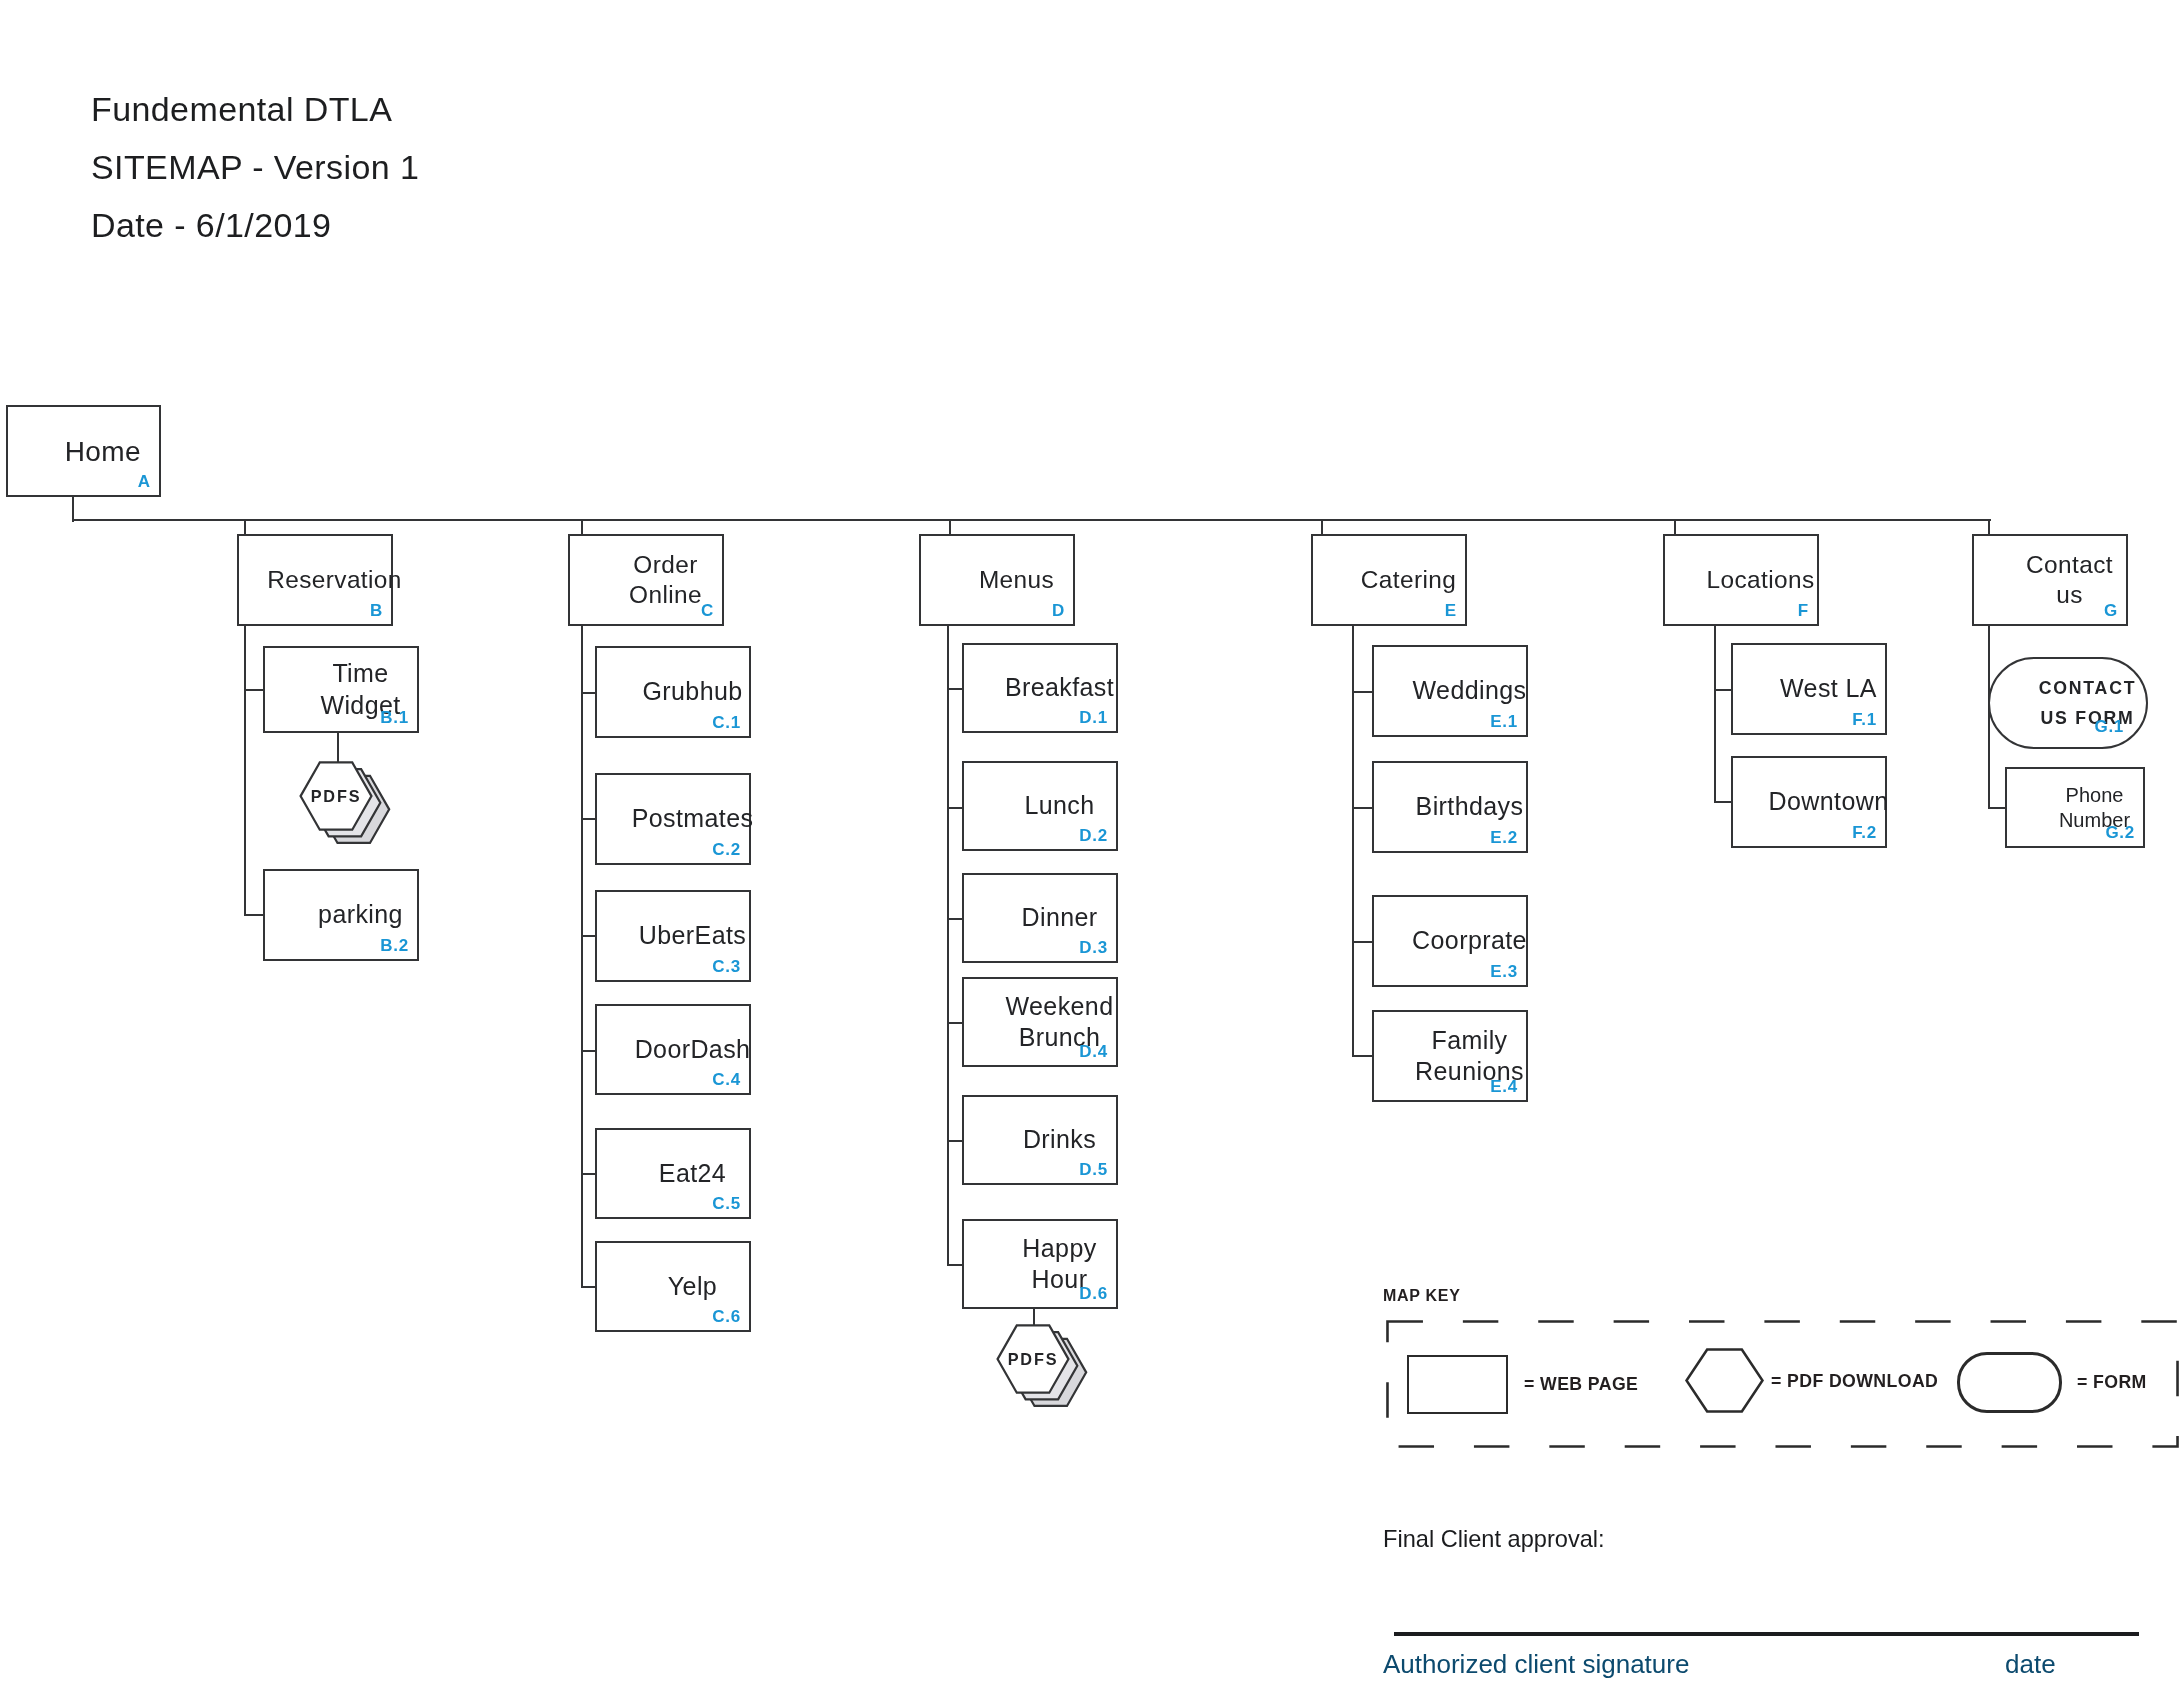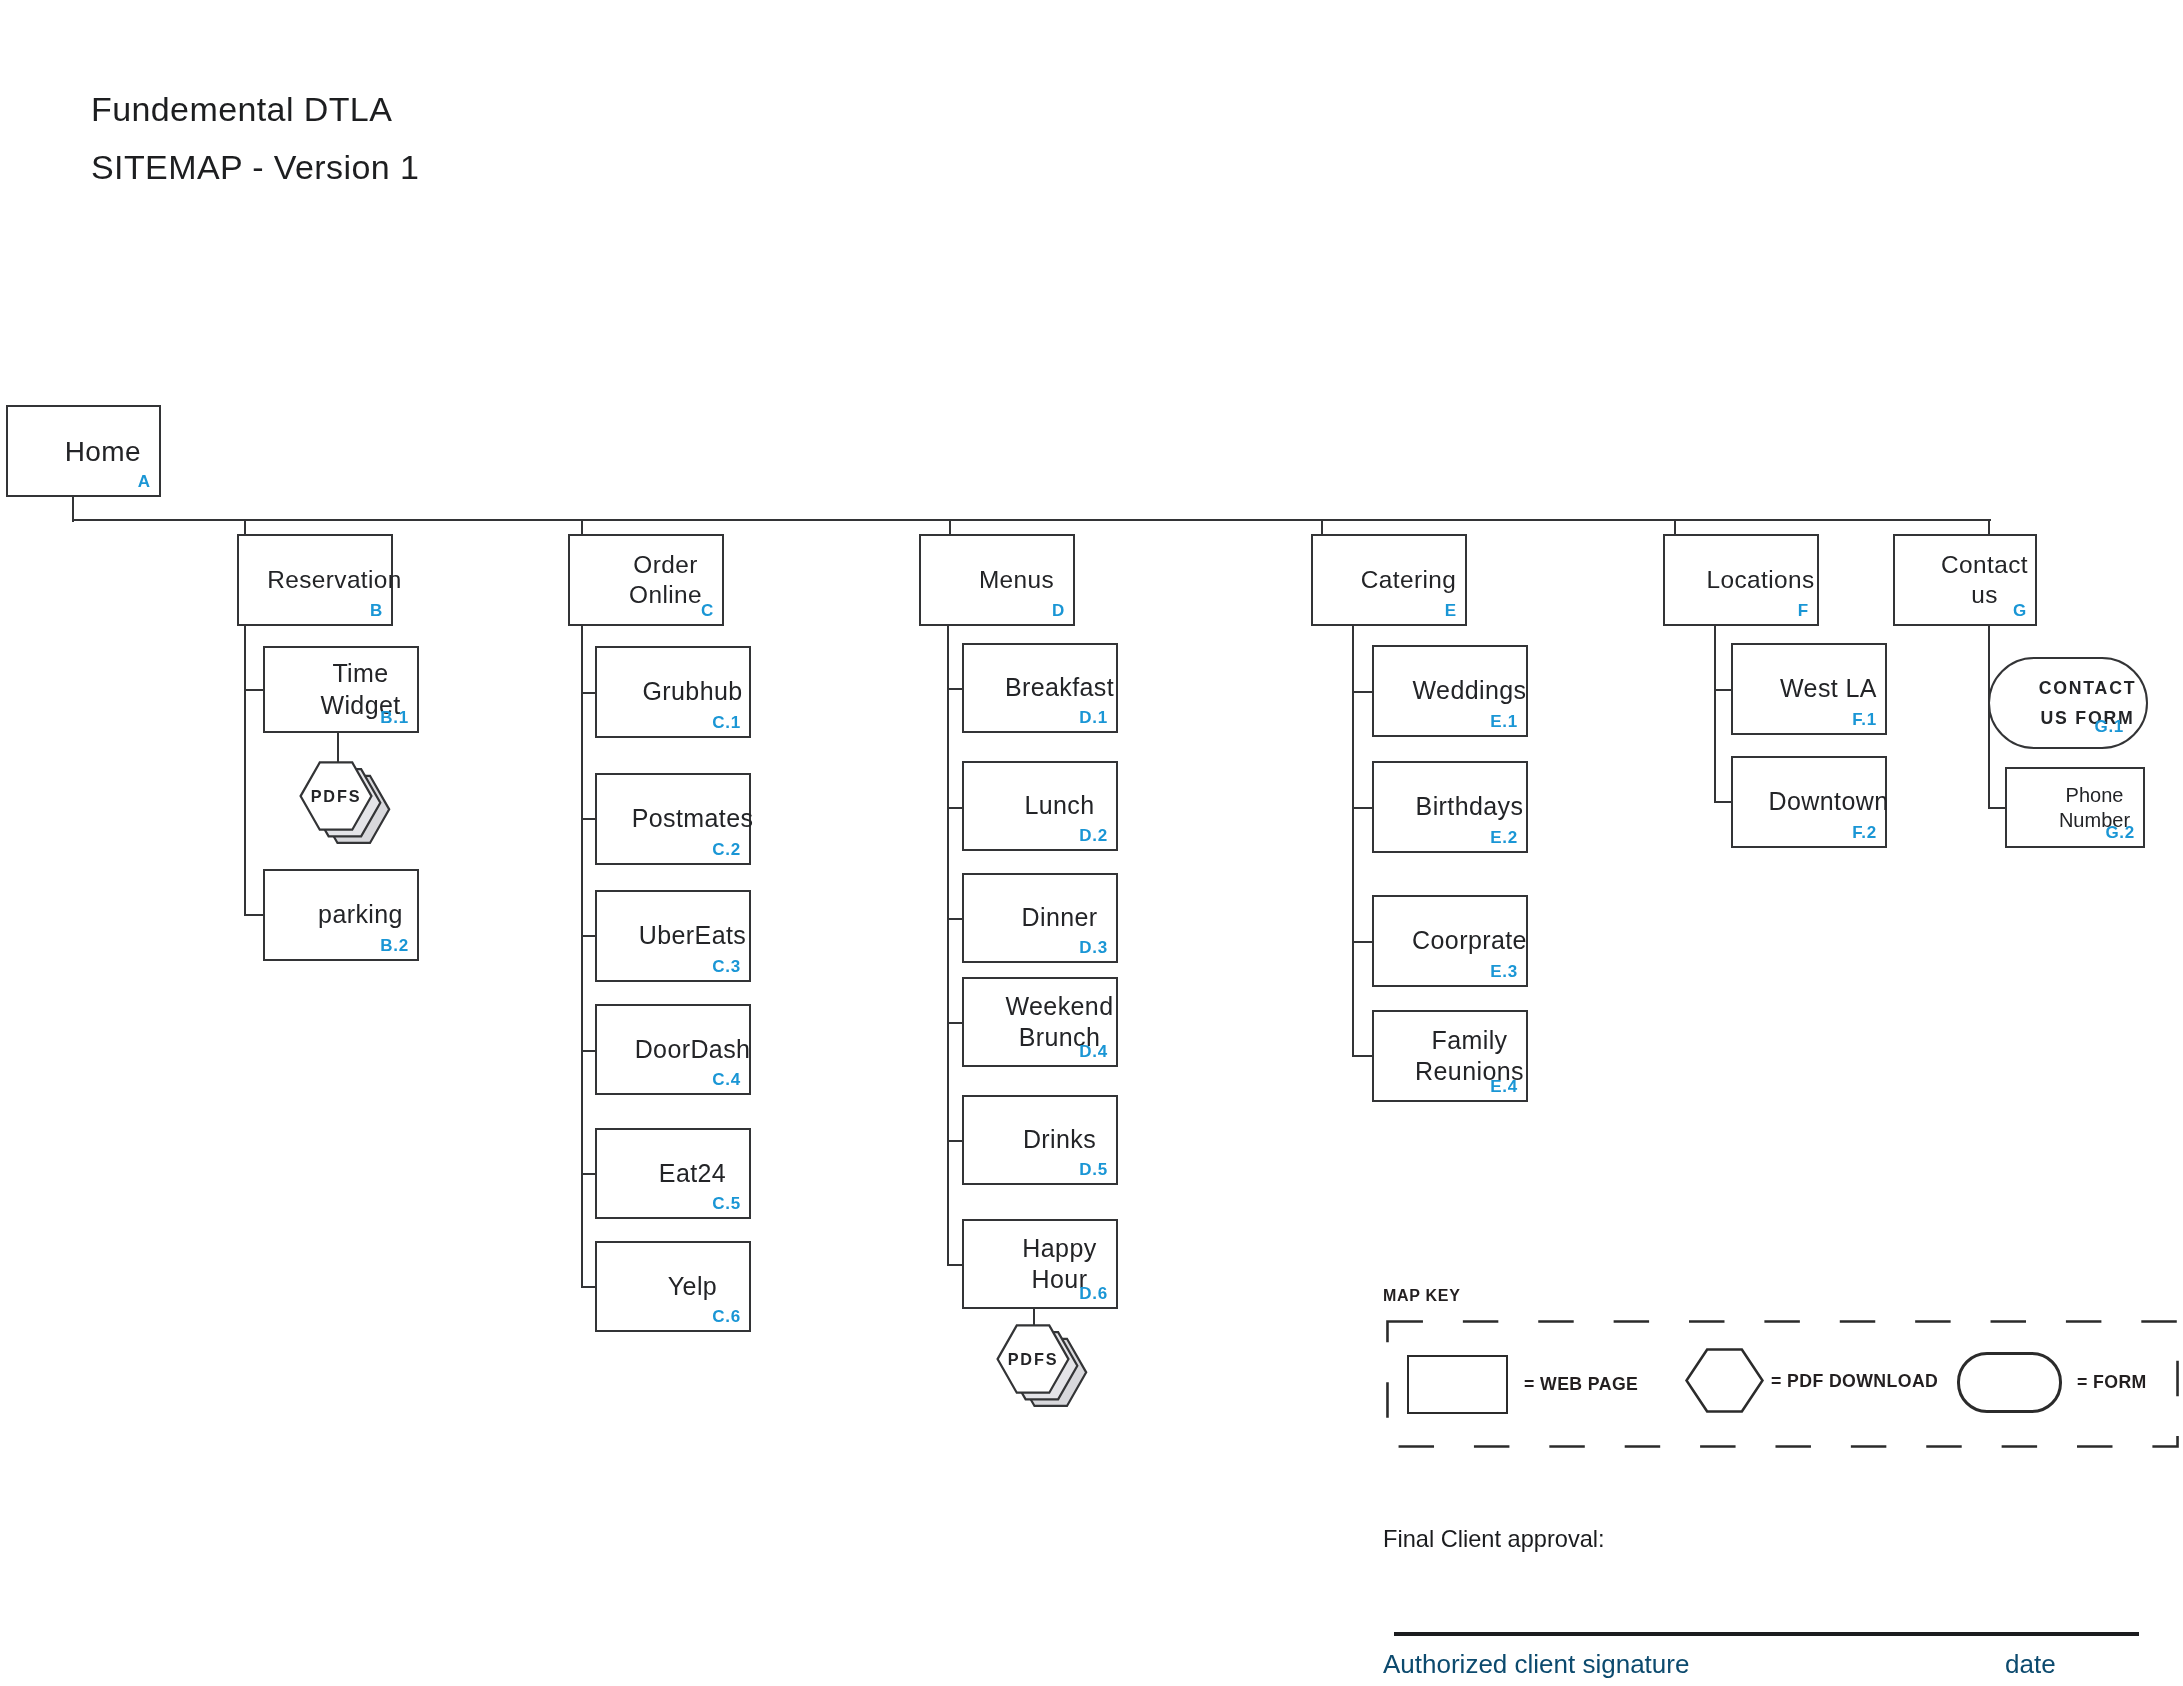--- a/index.html
+++ b/index.html
@@ -37,20 +37,21 @@
   .appr-title{position:absolute;left:1383px;top:1526px;font-size:23.6px;font-weight:500;color:#1b1c1e;}
   .sig-line{position:absolute;left:1394px;top:1632px;width:745px;height:3.7px;background:#1b1c1e;}
   .sig-label{position:absolute;font-size:26px;color:#0c4a6e;}
 </style>
 </head>
 <body>
 
 <div class="hdr">
   <span>Fundemental DTLA</span>
   <span>SITEMAP - Version 1</span>
+  <span>Date - 6/1/2019</span>
 </div>
 
 <i class="lv" style="left:72px;top:496px;height:26px"></i>
 <i class="lh" style="left:72px;top:519px;width:1919px"></i>
 
 <i class="lv" style="left:244px;top:519px;height:16.2px"></i>
 <i class="lv" style="left:581px;top:519px;height:16.2px"></i>
 <i class="lv" style="left:949px;top:519px;height:16.2px"></i>
 <i class="lv" style="left:1321px;top:519px;height:16.2px"></i>
 <i class="lv" style="left:1674px;top:519px;height:16.2px"></i>
@@ -207,21 +208,21 @@
 </div>
 <div class="box" style="left:1731px;top:643px;width:156px;height:92px">
   <span>West LA</span>
   <span class="nid">F.1</span>
 </div>
 <div class="box" style="left:1731px;top:756px;width:156px;height:92px">
   <span>Downtown</span>
   <span class="nid">F.2</span>
 </div>
 
-<div class="box parent" style="left:1893px;top:534px;width:144px;height:92px">
+<div class="box parent" style="left:1972px;top:534px;width:156px;height:92px">
   <span>Contact us</span>
   <span class="nid">G</span>
 </div>
 <div class="box pill" style="left:1988px;top:657px;width:160px;height:92px">
   <span>CONTACT
 US FORM</span>
   <span class="nid">G.1</span>
 </div>
 <div class="box phone" style="left:2005px;top:767px;width:140px;height:81px">
   <span>Phone Number</span>

